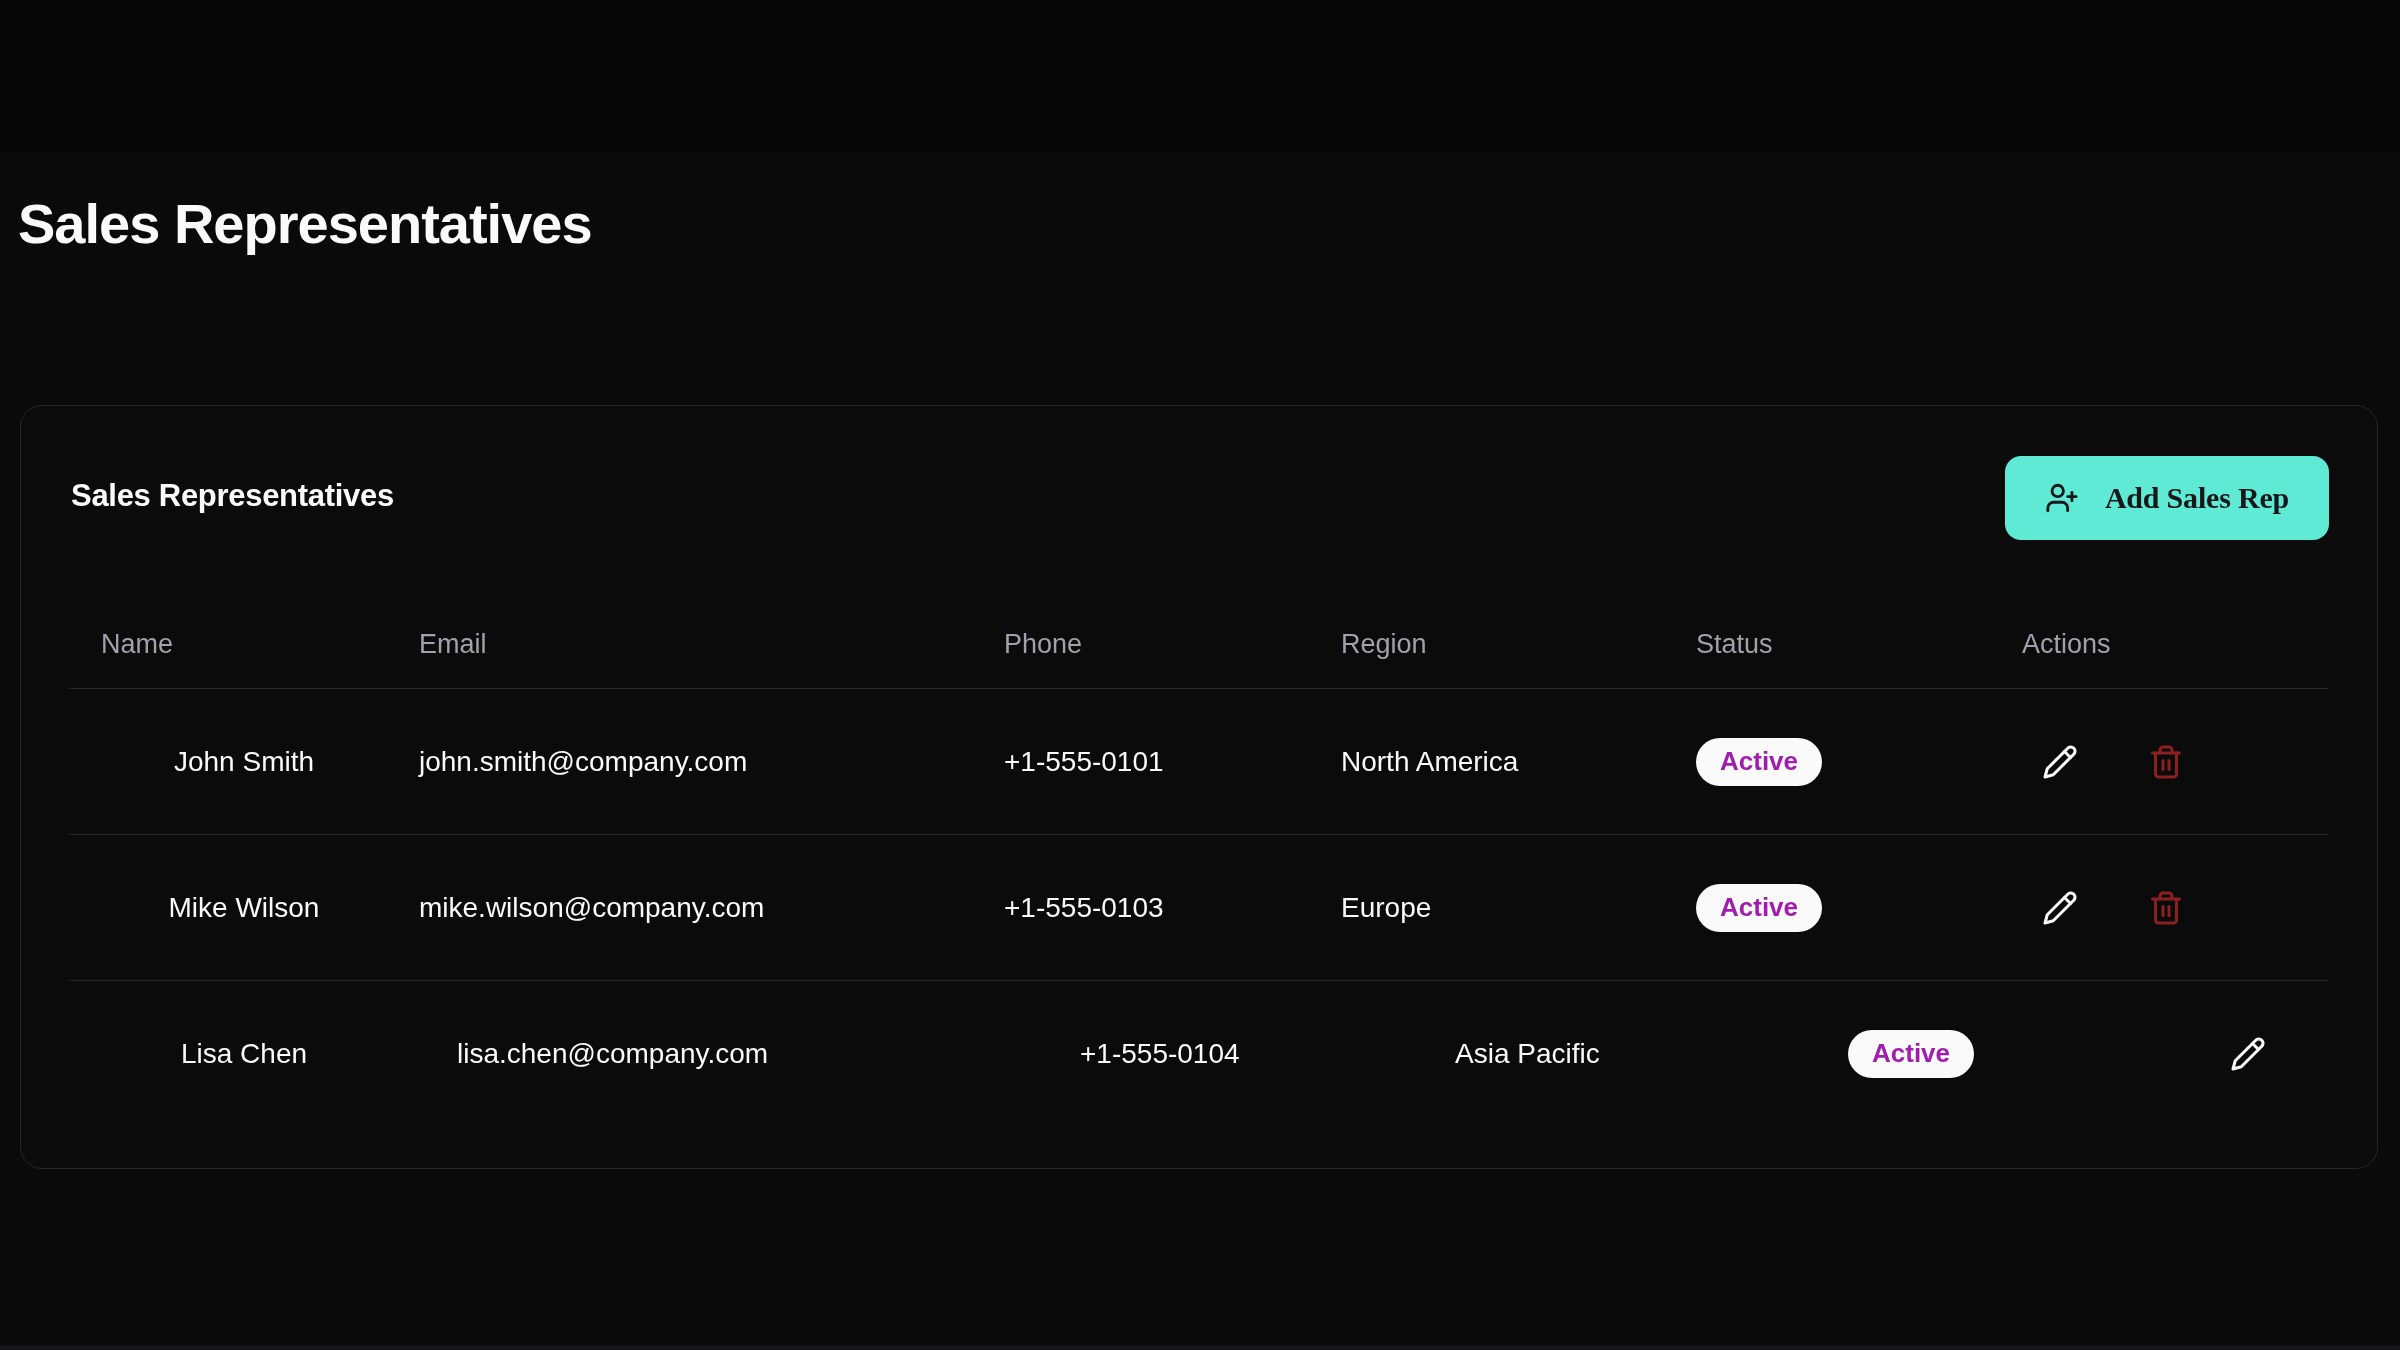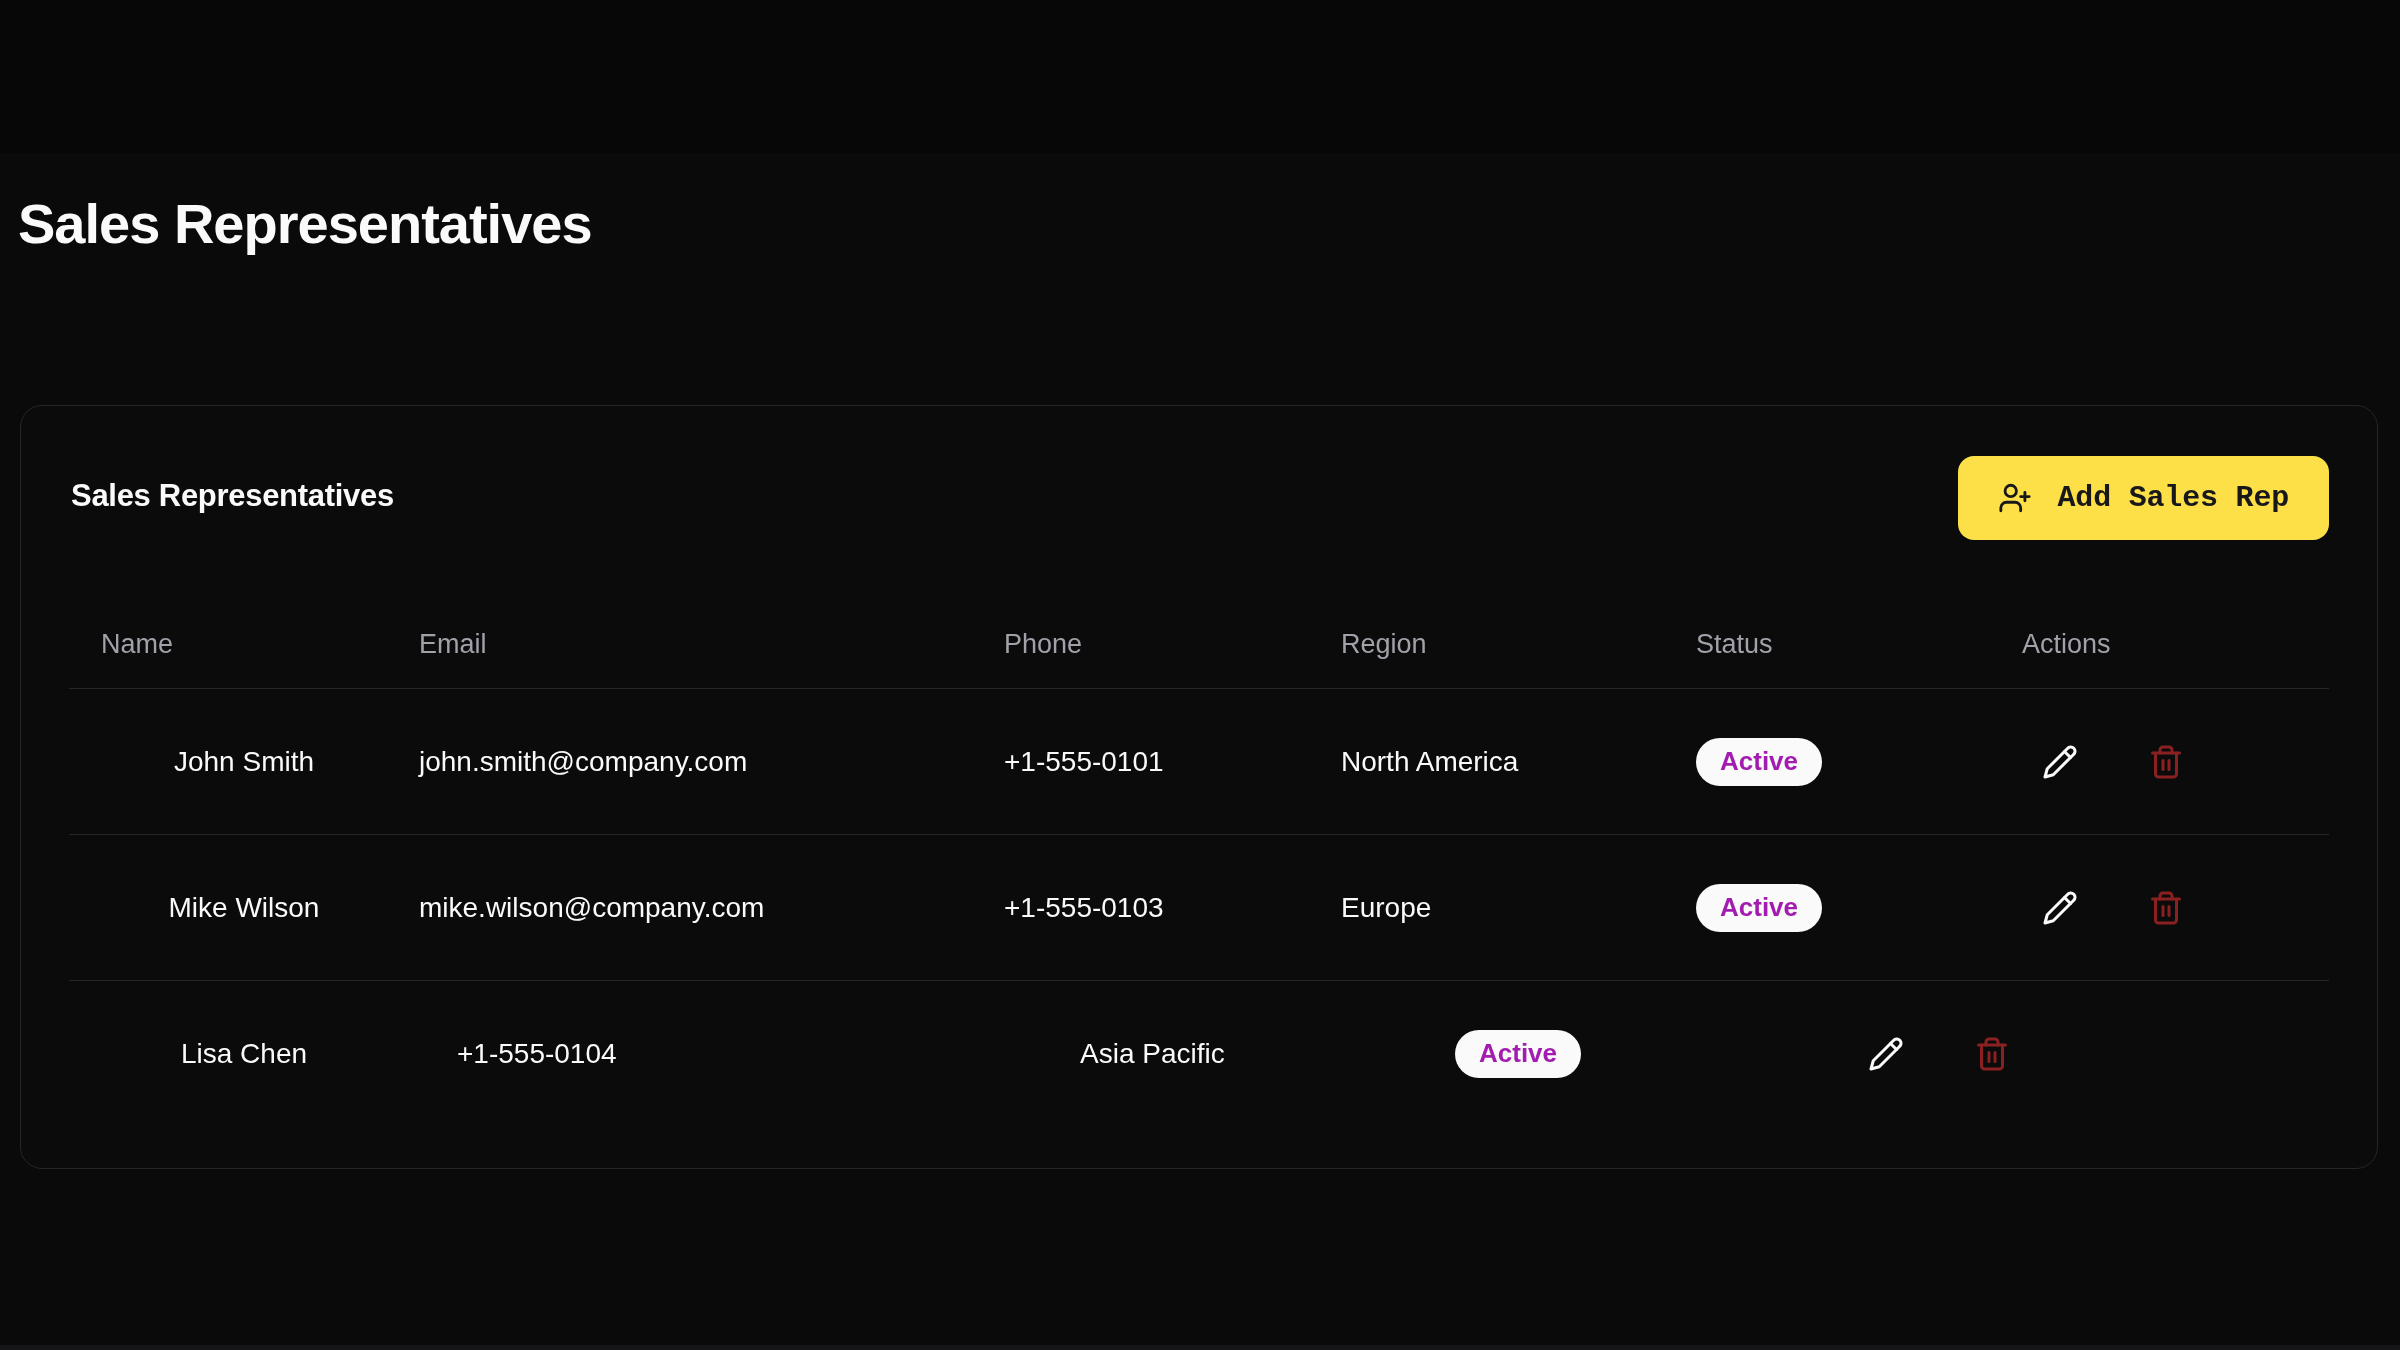--- a/index.html
+++ b/index.html
@@ -28,22 +28,22 @@
     border:1px solid #26262a;border-radius:22px;background:#0b0b0c;
     box-sizing:border-box;
   }
   .card-title{
     position:absolute;left:50px;top:72px;margin:0;
     font-size:31px;font-weight:700;color:#fafafa;letter-spacing:-0.3px;
   }
   .add-btn{
     position:absolute;right:48px;top:50px;height:84px;
     display:flex;align-items:center;gap:26px;padding:0 40px;
-    background:#fde047;color:#18181b;border:none;border-radius:16px;
-    font-family:Liberation Mono, monospace;font-size:30px;font-weight:600;letter-spacing:-0.2px;
+    background:#5eead4;color:#18181b;border:none;border-radius:16px;
+    font-family:Liberation Serif, serif;font-size:30px;font-weight:600;letter-spacing:-0.2px;
     cursor:pointer;
   }
   .add-btn svg{display:block;}
 
   .table{position:absolute;left:48px;right:48px;top:195px;}
   .thead,.trow{
     display:grid;
     grid-template-columns:318px 585px 337px 355px 326px 1fr;
     align-items:center;
   }
@@ -153,20 +153,21 @@
                 <path d="M8 6V4a2 2 0 0 1 2-2h4a2 2 0 0 1 2 2v2"></path>
                 <line x1="10" y1="11" x2="10" y2="17"></line>
                 <line x1="14" y1="11" x2="14" y2="17"></line>
               </svg>
             </button>
           </div>
         </div>
 
         <div class="trow">
           <div class="td name">Lisa Chen</div>
+          <div class="td">lisa.chen@company.com</div>
           <div class="td">+1-555-0104</div>
           <div class="td">Asia Pacific</div>
           <div class="td">
             <span class="badge">Active</span>
           </div>
           <div class="td actions-cell">
             <button class="icon-btn">
               <svg width="36" height="36" viewBox="0 0 24 24" fill="none" stroke="#fafafa" stroke-width="2" stroke-linecap="round" stroke-linejoin="round">
                 <path d="M17 3a2.85 2.83 0 1 1 4 4L7.5 20.5 2 22l1.5-5.5Z"></path>
                 <path d="m15 5 4 4"></path>

